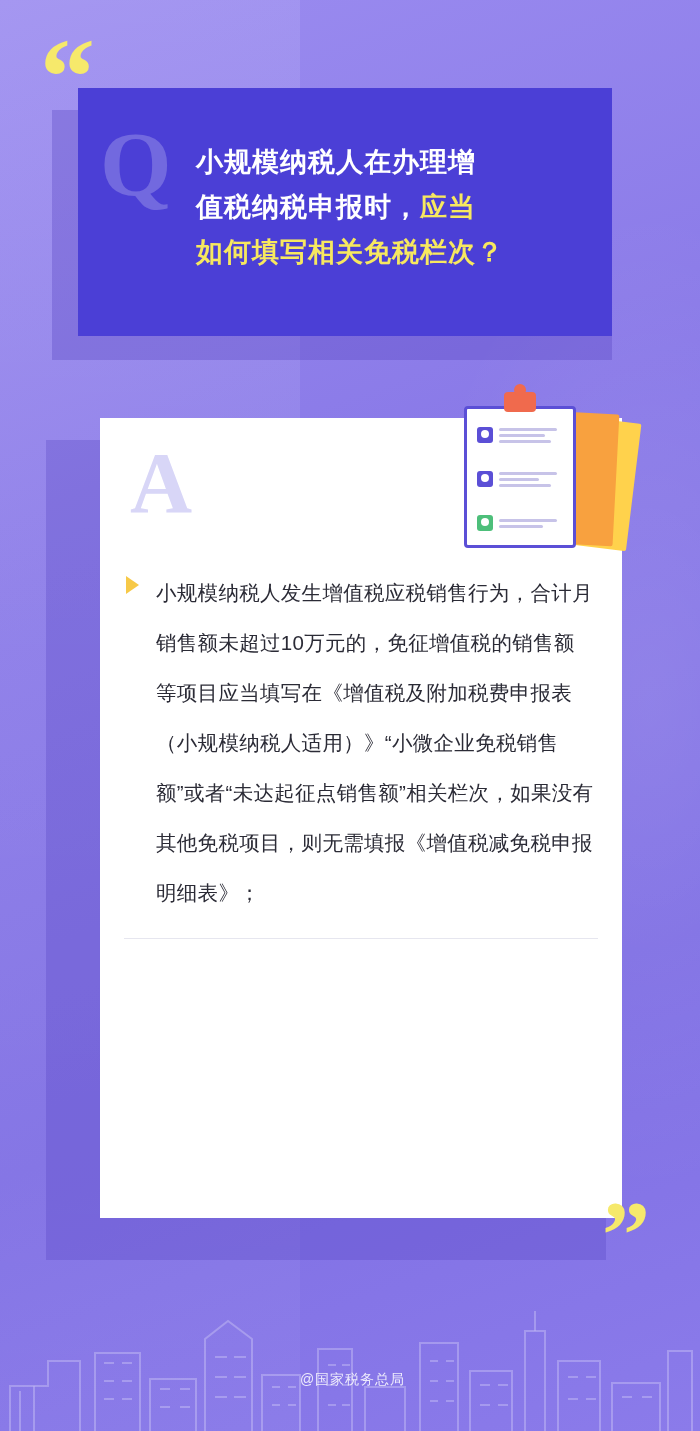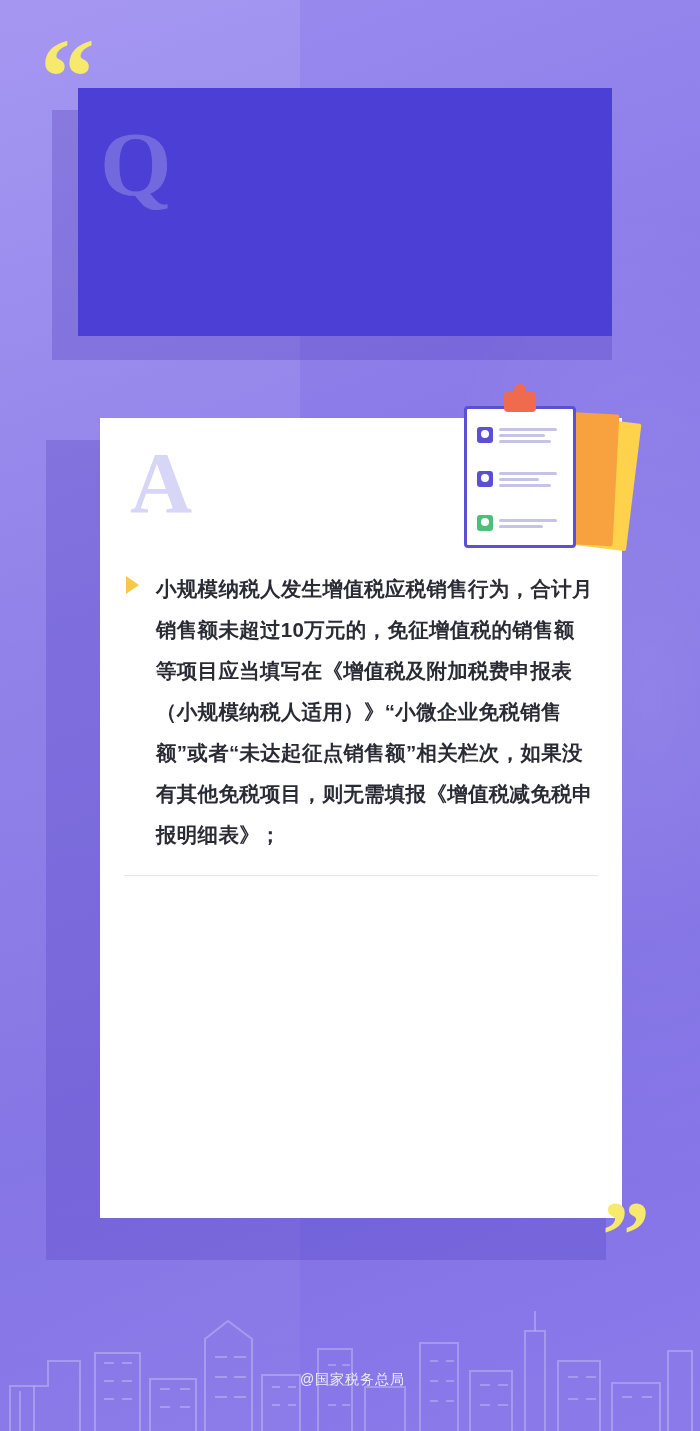--- a/index.html
+++ b/index.html
@@ -230,24 +230,24 @@
     height: 3px;
     background: #c7c3e8;
     border-radius: 2px;
   }
 
   
   .para {
     position: relative;
     padding: 22px 28px 20px 56px;
     font-size: 20.5px;
-    line-height: 41px;
+    line-height: 50px;
     color: #2b2b36;
     letter-spacing: 0.3px;
-    font-weight: bold;
+    font-weight: normal;
   }
   .para.alt {
     background: #f5f5fa;
   }
   .para .arrow {
     position: absolute;
     left: 26px;
     top: 30px;
     width: 0;
     height: 0;
@@ -288,20 +288,25 @@
 <div class="poster">
 
   <div class="bg-band"></div>
   <div class="bg-band2"></div>
 
   <div class="quote-open">“</div>
 
   <div class="q-shadow"></div>
   <div class="q-card"></div>
   <div class="q-letter">Q</div>
+  <div class="q-text">
+    <span>小规模纳税人在办理增</span><br>
+    <span>值税纳税申报时，</span><span class="hl">应当</span><br>
+    <span class="hl">如何填写相关免税栏次？</span>
+  </div>
 
   <div class="a-shadow"></div>
   <div class="a-card">
     <div class="para-top-space"></div>
     <div class="para">
       <span class="arrow"></span>
       <span>小规模纳税人发生增值税应税销售行为，合计月销售额未超过10万元的，免征增值税的销售额等项目应当填写在《增值税及附加税费申报表（小规模纳税人适用）》“小微企业免税销售额”或者“未达起征点销售额”相关栏次，如果没有其他免税项目，则无需填报《增值税减免税申报明细表》；</span>
     </div>
     <div class="divider"></div>
   </div>

